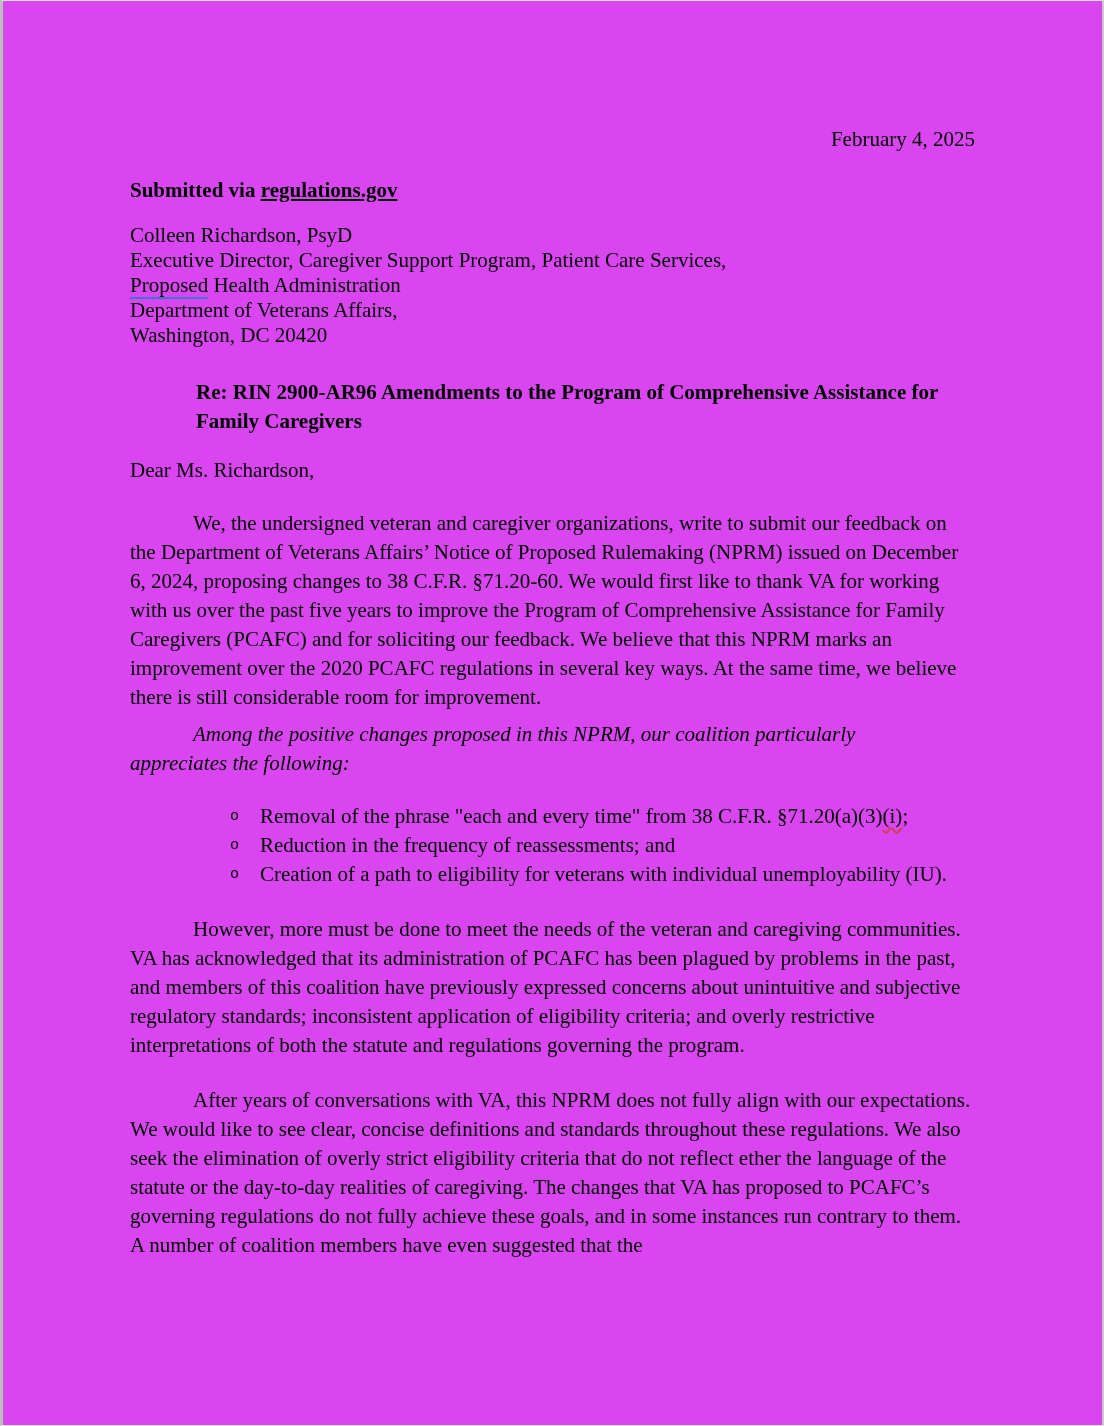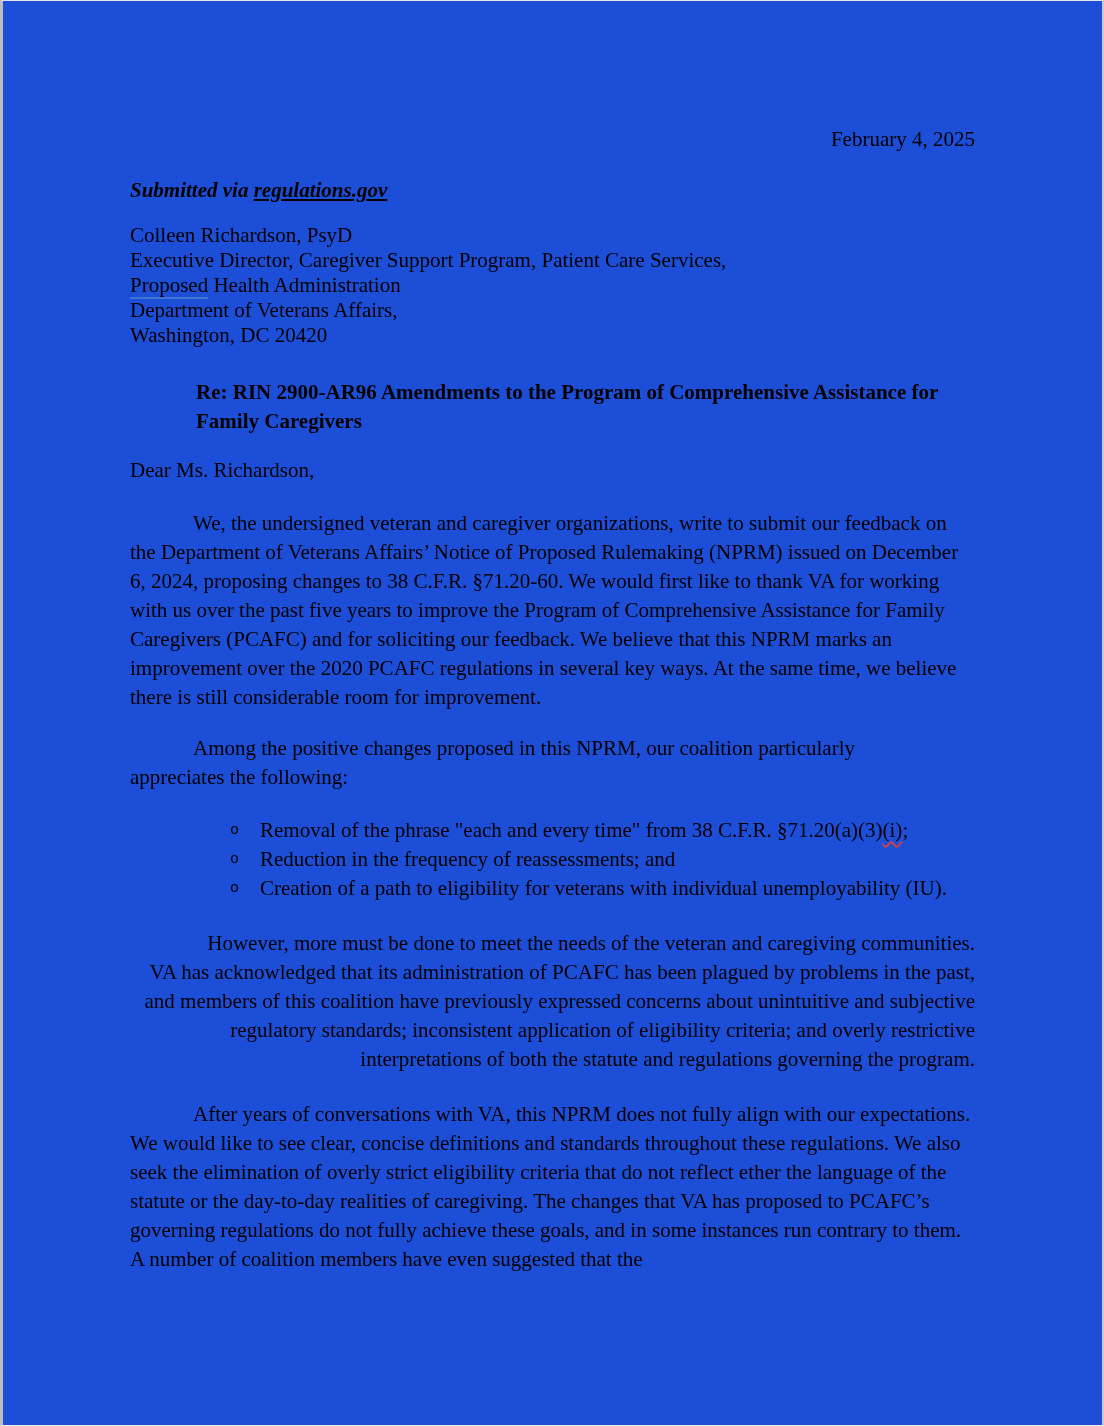--- a/index.html
+++ b/index.html
@@ -7,43 +7,43 @@
     --spell-red:#d04040;
     --edge:#bdbdbd;
     --ink:#000000;
   }
   html,body{margin:0;padding:0;background:#ffffff;}
   .page{
     position:relative;
     width:1104px;
     height:1426px;
     box-sizing:border-box;
-    background:#1d4ed8;
+    background:#d946ef;
     border-left:3px solid var(--edge);
     border-right:2px solid #c9c9c9;
     border-top:1px solid #e3e3e3;
     border-bottom:1px solid #ececec;
     padding:124px 127px 0 127px;
     font-family:"Liberation Serif","DejaVu Serif",serif;
     font-size:21px;
     line-height:29px;
     color:var(--ink);
     overflow:hidden;
   }
   .date-line{text-align:right;}
-  .submitted-line{margin-top:22px;font-weight:bold;font-style:italic;}
+  .submitted-line{margin-top:22px;font-weight:bold;}
   .submitted-line .site{text-decoration:underline;}
   .address-block{margin-top:18px;line-height:25px;}
   .flag-blue{border-bottom:2px solid var(--spell-blue);}
   .subject{margin-top:30px;margin-left:66px;max-width:782px;font-weight:bold;}
   .salutation{margin-top:20px;}
   .para{margin:0;text-indent:63px;}
   .p1{margin-top:24px;}
-  .p2{margin-top:22px;max-width:800px;}
-  .p3{margin-top:26px;text-align:right;}
+  .p2{margin-top:8px;max-width:800px;font-style:italic;}
+  .p3{margin-top:26px;}
   .p4{margin-top:26px;}
   .bullet-list{margin-top:24px;}
   .bullet-row{display:flex;align-items:flex-start;}
   .bullet-marker{
     flex:0 0 30px;
     margin-left:100px;
     font-family:"Liberation Mono","DejaVu Sans Mono",monospace;
     font-size:15px;
     line-height:29px;
   }

